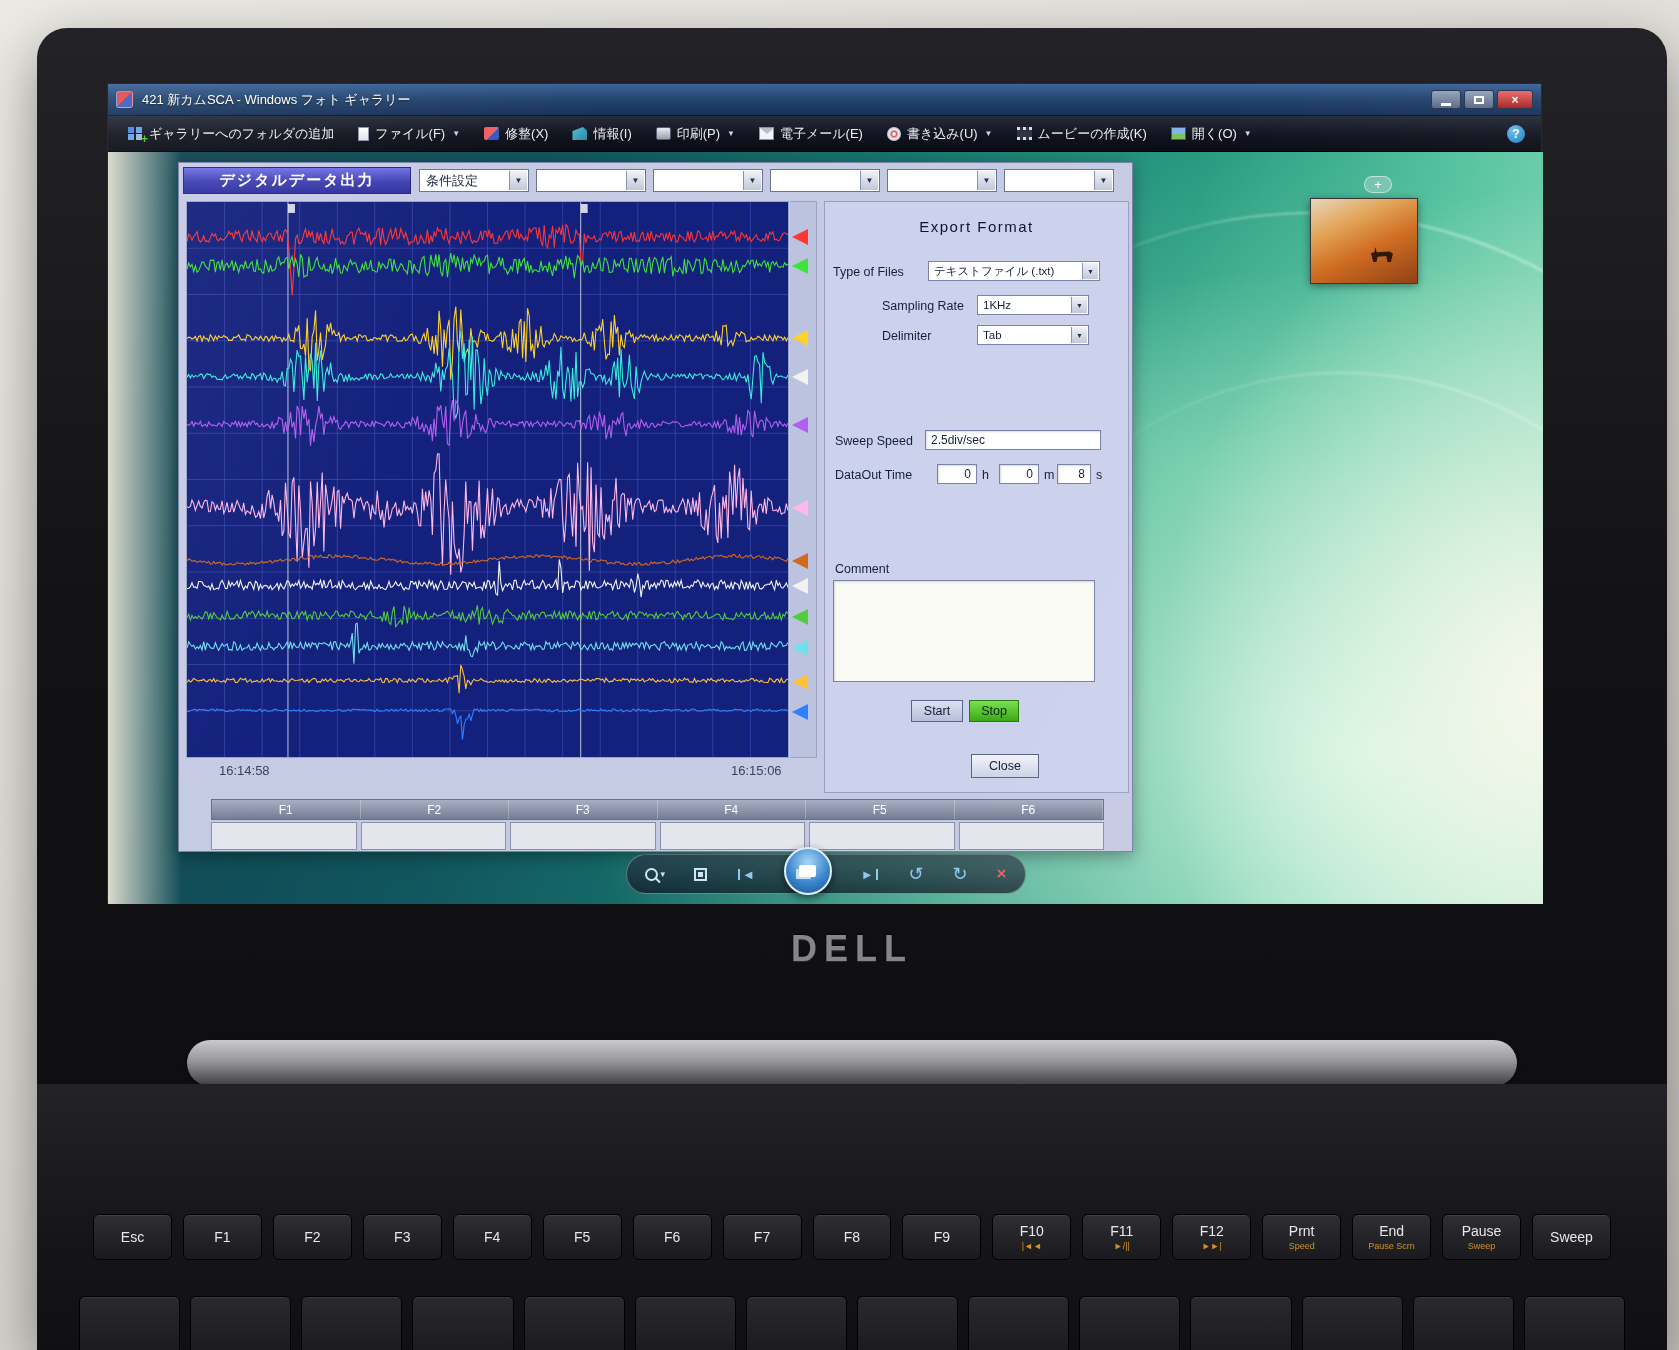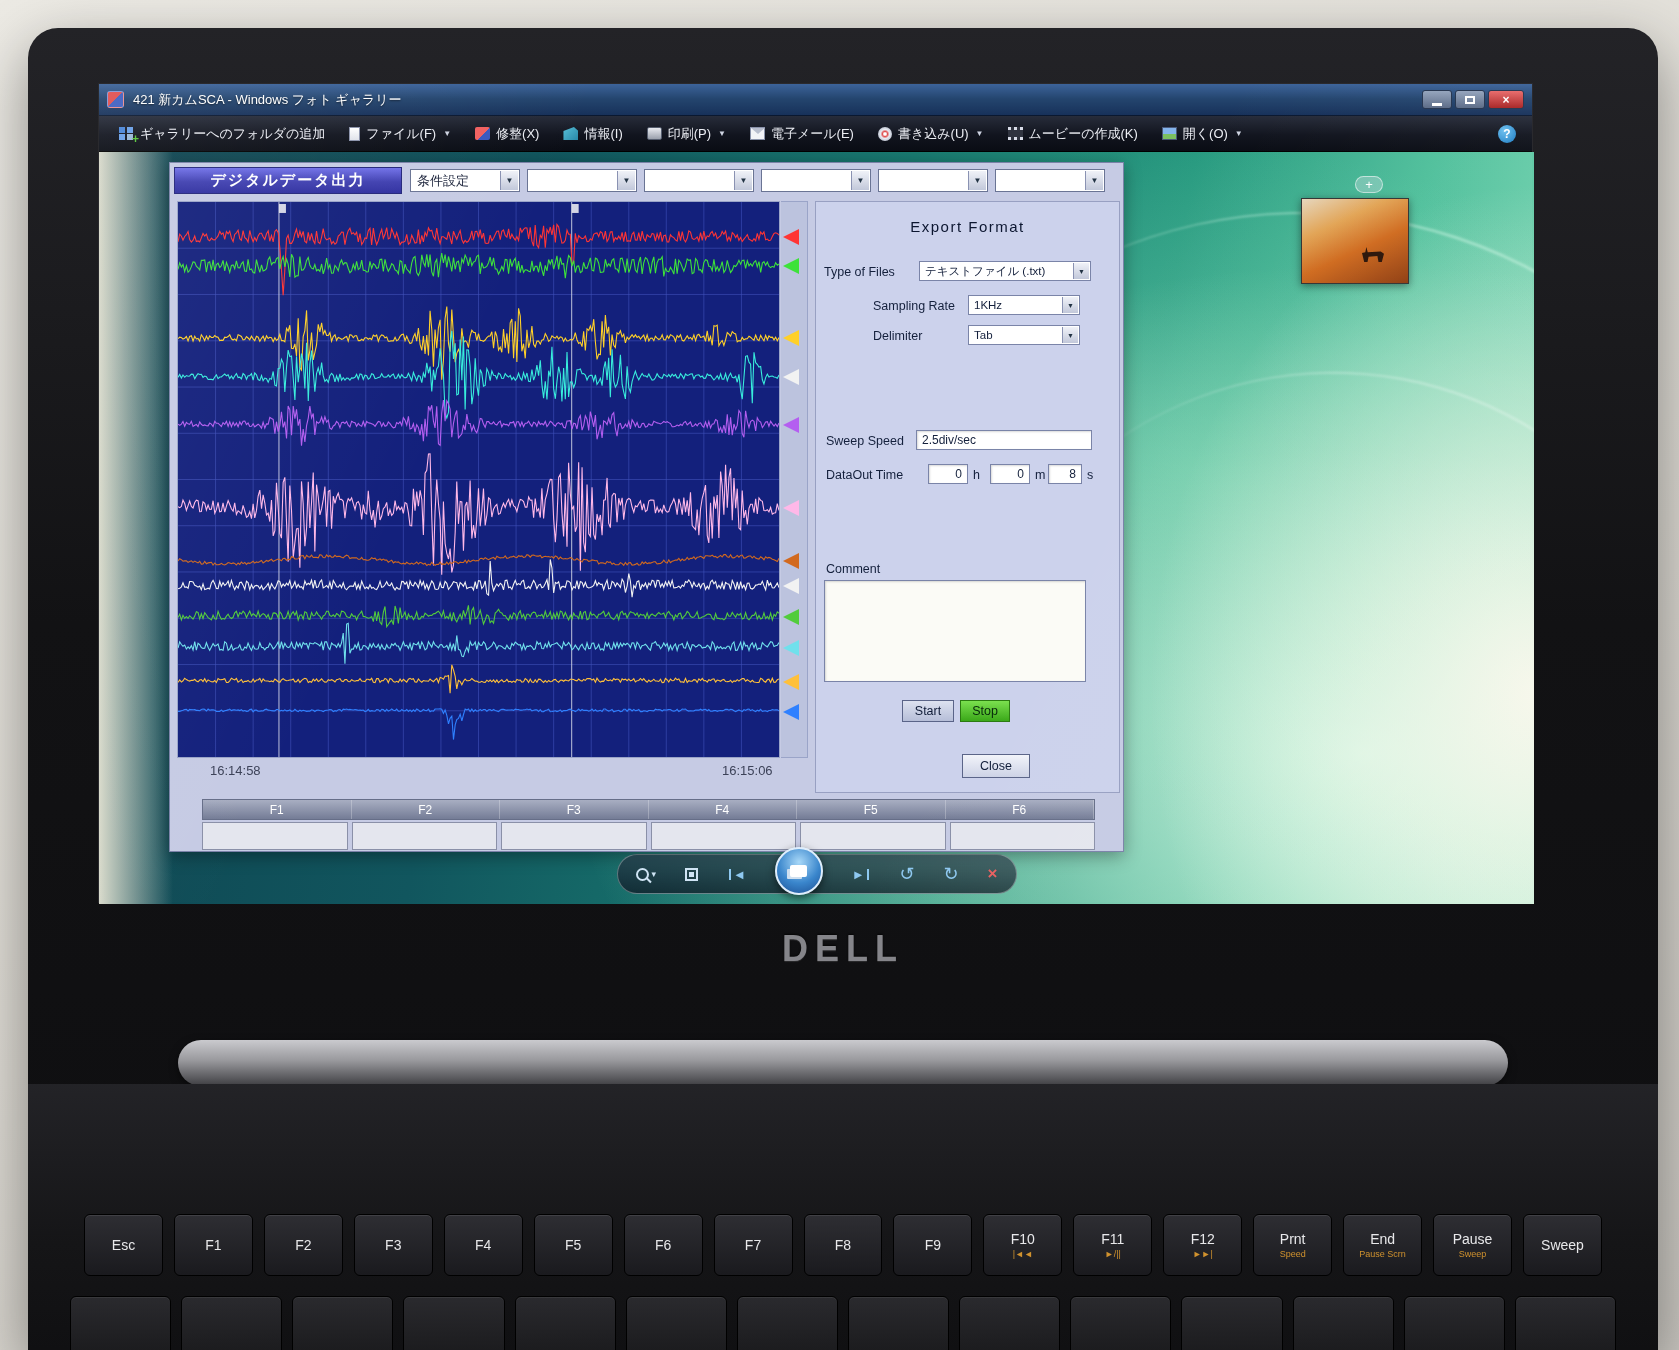--- a/index.html
+++ b/index.html
@@ -1,18 +1,18 @@
 <!DOCTYPE html>
 <html><head>
 <meta charset="utf-8">
 <style>
 *{margin:0;padding:0;box-sizing:border-box}
 html,body{width:1679px;height:1350px;overflow:hidden}
 body{background:linear-gradient(160deg,#eceae4 0%,#dcd9d2 55%,#c9c6c0 100%);font-family:"Liberation Sans",sans-serif;position:relative}
-.laptop{position:absolute;left:28px;top:28px;width:1630px;height:1322px;background:linear-gradient(#232327,#121214 45%,#0e0e10);border-radius:30px 30px 0 0;box-shadow:0 20px 60px rgba(0,0,0,.4);overflow:hidden}
+.laptop{position:absolute;left:37px;top:28px;width:1630px;height:1322px;background:linear-gradient(#232327,#121214 45%,#0e0e10);border-radius:30px 30px 0 0;box-shadow:0 20px 60px rgba(0,0,0,.4);overflow:hidden}
 
 .screen{position:absolute;left:70px;top:55px;width:1435px;height:820px;background:#000;border:1px solid #2a2a2e;box-shadow:inset 0 0 14px rgba(0,0,0,.9)}
 .screen::after{content:"";position:absolute;inset:0;background:linear-gradient(115deg,rgba(255,255,255,.07) 0%,rgba(255,255,255,0) 28%,rgba(255,255,255,0) 62%,rgba(255,255,255,.05) 90%);pointer-events:none;z-index:60}
 
 .titlebar{height:32px;background:linear-gradient(#3c639a,#24456e 48%,#17315a);display:flex;align-items:center;padding:0 8px;color:#fff;font-size:13px;border-bottom:1px solid #0a1830}
 .app-icon{width:17px;height:17px;border-radius:3px;background:linear-gradient(135deg,#e05050 0 50%,#4060c0 50% 100%);margin-right:9px;border:1px solid rgba(255,255,255,.35);flex:none}
 .title-text{text-shadow:0 1px 2px rgba(0,0,0,.6);white-space:nowrap}
 .win-btns{margin-left:auto;display:flex;gap:3px}
 .win-btn{width:30px;height:19px;border-radius:3px;background:linear-gradient(#94a4bc,#5a6a86);border:1px solid #24344e;display:flex;align-items:center;justify-content:center;color:#fff;font-size:12px;font-weight:bold}
 .win-btn.close{background:linear-gradient(#e86a6a,#a82424);width:36px}
@@ -102,21 +102,21 @@
 .caret{font-size:9px;margin-left:3px}
 .fit{width:13px;height:13px;border:2px solid #cfe4f4;position:relative;display:inline-block}
 .fit::after{content:"";position:absolute;left:2px;top:2px;width:5px;height:5px;background:#cfe4f4}
 .big-play{width:48px;height:48px;border-radius:50%;background:radial-gradient(circle at 50% 30%,#a8d8f8,#3a86cc 55%,#1c4e92);border:2px solid #dfeefc;box-shadow:0 3px 9px rgba(0,0,0,.55);display:flex;align-items:center;justify-content:center;margin-top:-6px}
 .slide-glyph{width:17px;height:12px;background:#fff;border-radius:2px;box-shadow:-4px 3px 0 -1px #cfe0f0}
 
 .dell-logo{position:absolute;left:50%;transform:translateX(-50%);top:900px;font-size:36px;font-weight:bold;letter-spacing:7px;color:#85858a;text-shadow:0 1px 1px rgba(255,255,255,.12),0 -1px 2px rgba(0,0,0,.7)}
 .hinge{position:absolute;left:150px;top:1012px;width:1330px;height:46px;border-radius:23px;background:linear-gradient(#cacace,#98989c 45%,#56565a 85%,#3c3c40);box-shadow:0 3px 8px rgba(0,0,0,.5)}
 .deck{position:absolute;left:0;top:1056px;width:100%;bottom:0;background:linear-gradient(#232327,#151517 60%,#101012)}
 .keys-row{position:absolute;left:56px;top:130px;width:1518px;display:flex;gap:11px}
-.key{flex:1;height:62px;background:linear-gradient(#2e2e33,#1a1a1e);border-radius:6px;border:1px solid #000;box-shadow:inset 0 1px 0 rgba(255,255,255,.09);color:#e8e8ea;font-size:14px;display:flex;flex-direction:column;align-items:center;justify-content:center;gap:2px}
+.key{flex:1;height:46px;background:linear-gradient(#2e2e33,#1a1a1e);border-radius:6px;border:1px solid #000;box-shadow:inset 0 1px 0 rgba(255,255,255,.09);color:#e8e8ea;font-size:14px;display:flex;flex-direction:column;align-items:center;justify-content:center;gap:2px}
 .key .sub{font-size:9px;color:#d0922e}
 .keys-row2{position:absolute;left:42px;top:212px;width:1546px;display:flex;gap:10px}
 .key2{flex:1;height:78px;background:linear-gradient(#2a2a2e,#161618);border-radius:6px;border:1px solid #000;box-shadow:inset 0 1px 0 rgba(255,255,255,.07)}
 </style>
 </head>
 <body>
 
 <div class="laptop">
   <div class="screen">
 

